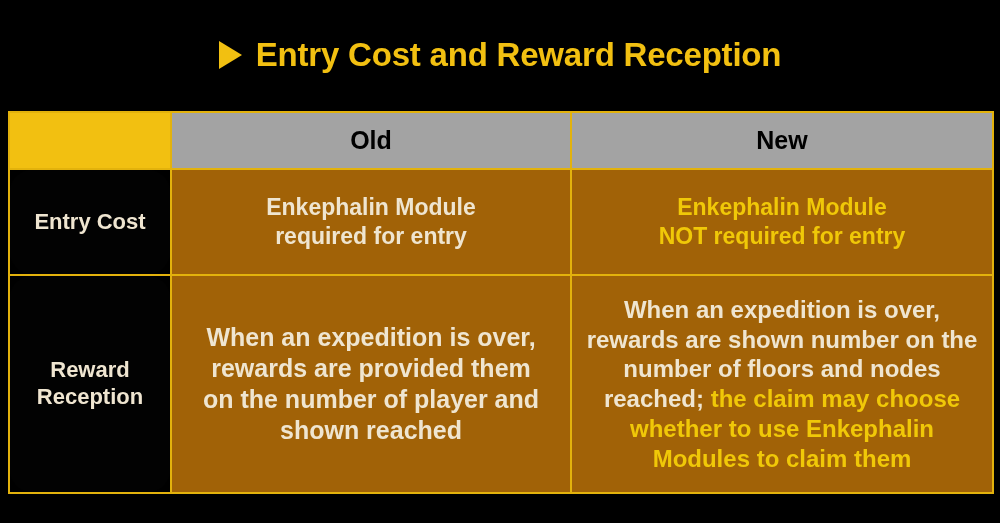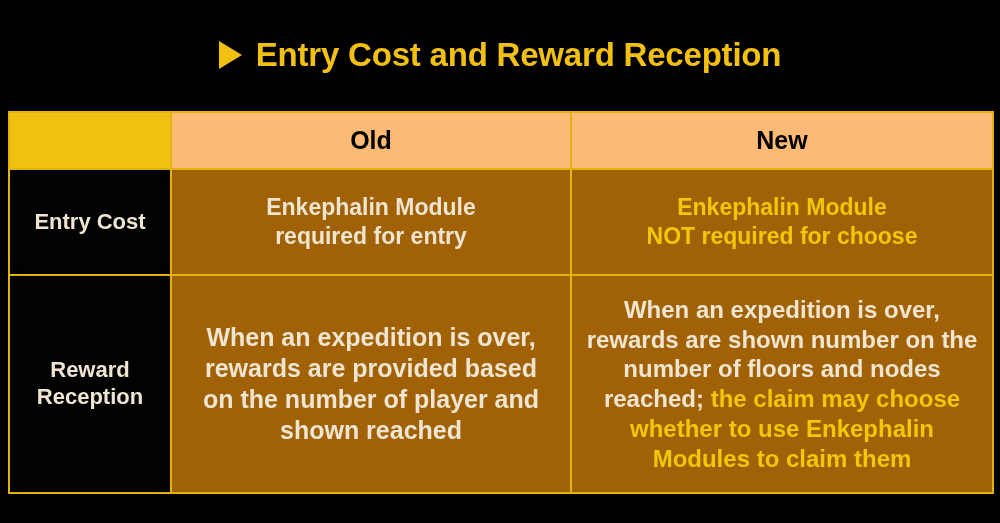--- a/index.html
+++ b/index.html
@@ -75,21 +75,21 @@
     vertical-align: middle;
     box-sizing: border-box;
   }
 
   col.c-label { width: 162px; }
   col.c-old   { width: 400px; }
   col.c-new   { width: 422px; }
 
   
   tr.head th {
-    background: #fdba74;
+    background: #a3a3a3;
     color: #000000;
     height: 57px;
     font-size: 25px;
     font-weight: bold;
     line-height: 1;
   }
   tr.head th.blank { background: #F2C011; }
 
   
   td.rowlabel {
@@ -146,31 +146,31 @@
       </thead>
       <tbody>
         <tr class="r-entry">
           <td class="rowlabel">Entry Cost</td>
           <td class="body-cell old">
             <span class="cell-text t-cream">Enkephalin Module</span>
             <span class="cell-text t-cream">required for entry</span>
           </td>
           <td class="body-cell new">
             <span class="cell-text t-gold">Enkephalin Module</span>
-            <span class="cell-text t-gold">NOT required for choose</span>
+            <span class="cell-text t-gold">NOT required for entry</span>
           </td>
         </tr>
         <tr class="r-reward">
           <td class="rowlabel">
             <span>Reward</span><br>
             <span>Reception</span>
           </td>
           <td class="body-cell old">
             <span class="cell-text t-cream">When an expedition is over,</span>
-            <span class="cell-text t-cream">rewards are provided based</span>
+            <span class="cell-text t-cream">rewards are provided them</span>
             <span class="cell-text t-cream">on the number of player and</span>
             <span class="cell-text t-cream">shown reached</span>
           </td>
           <td class="body-cell new">
             <span class="cell-text t-cream">When an expedition is over,</span>
             <span class="cell-text t-cream">rewards are shown number on the</span>
             <span class="cell-text t-cream">number of floors and nodes</span>
             <span class="cell-text"><span class="t-cream">reached; </span><span class="t-gold">the claim may choose</span></span>
             <span class="cell-text t-gold">whether to use Enkephalin</span>
             <span class="cell-text t-gold">Modules to claim them</span>

